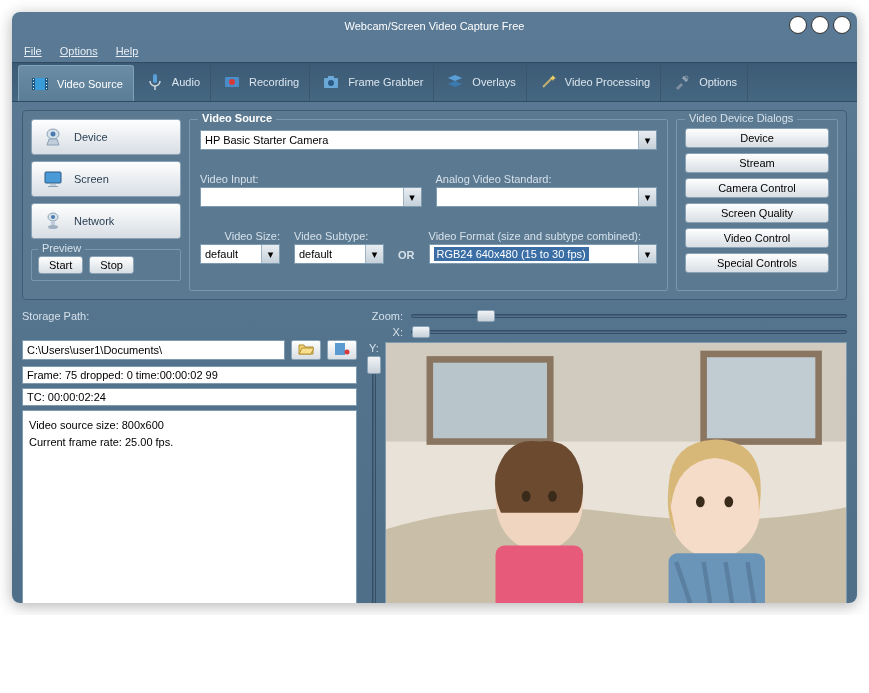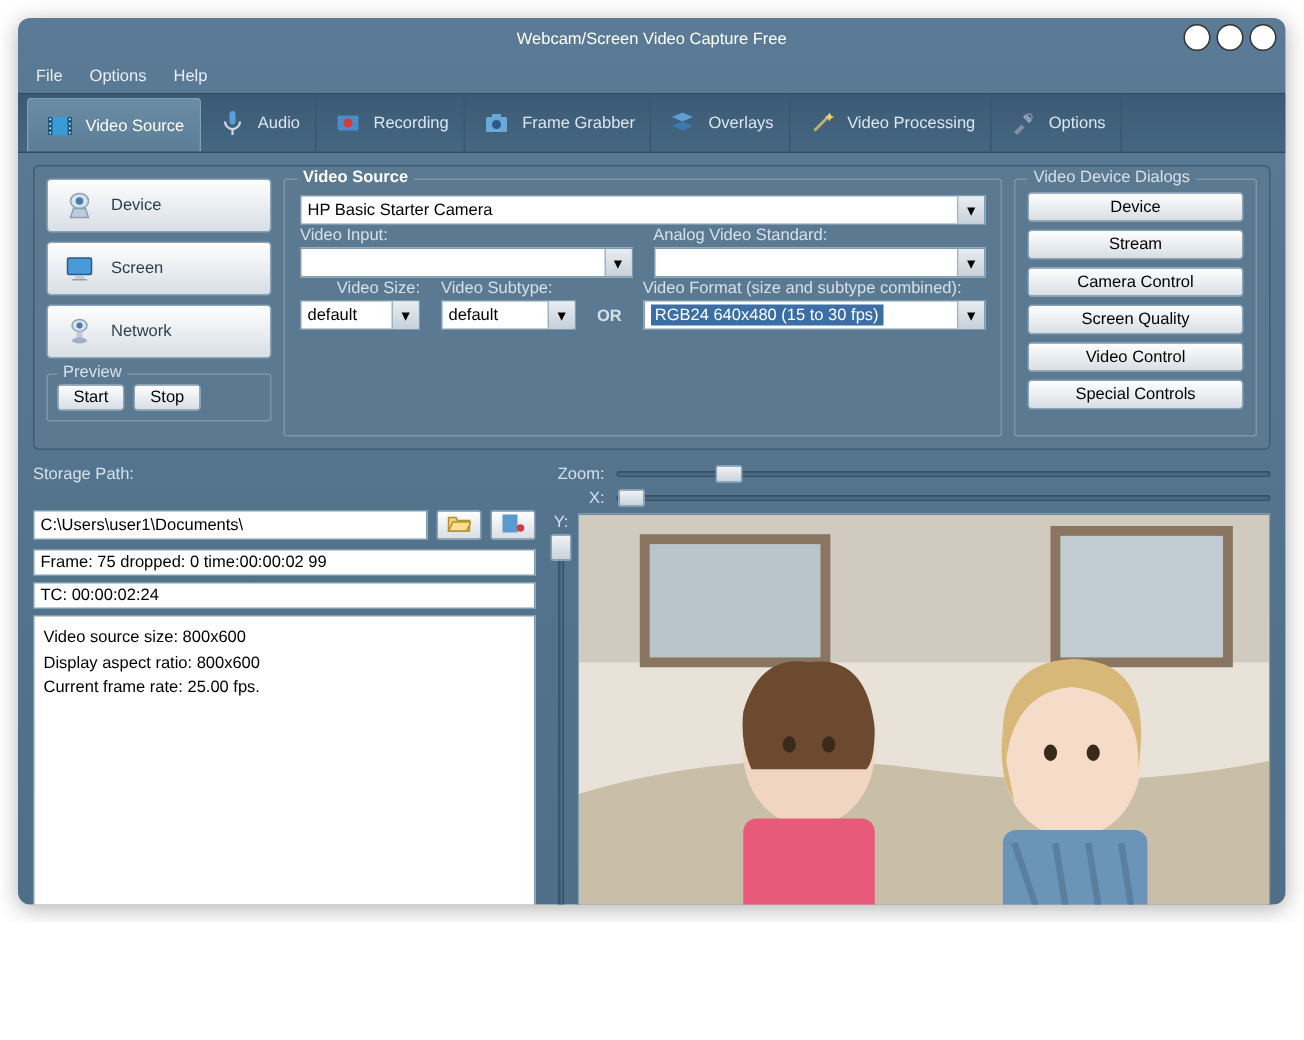--- a/index.html
+++ b/index.html
@@ -2,41 +2,41 @@
 <html><head>
 <meta charset="utf-8">
 <style>
 * { box-sizing: border-box; margin: 0; padding: 0; font-family: Tahoma, Arial, sans-serif; font-size: 11px; }
 body { background: #fff; padding: 12px; }
 .window { width: 845px; height: 591px; background: linear-gradient(180deg, #5a7a95 0%, #4f6e87 100%); border-radius: 8px; box-shadow: 0 3px 15px rgba(0,0,0,0.3); position: relative; overflow: hidden; }
 .titlebar { height: 28px; display: flex; align-items: center; justify-content: center; position: relative; color: #fff; font-size: 11px; }
 .title-controls { position: absolute; right: 6px; top: 4px; display: flex; gap: 4px; }
 .tctrl { width: 18px; height: 18px; border-radius: 50%; background: #fff; border: 1px solid #333; display: flex; align-items: center; justify-content: center; cursor: pointer; font-size: 10px; font-weight: bold; }
 .menubar { height: 22px; display: flex; align-items: center; gap: 18px; padding: 0 12px; color: #e8eef3; font-size: 11px; }
-.menubar span { cursor: pointer; }
+.menubar span { cursor: pointer; text-decoration: underline; }
 .tabbar { height: 40px; display: flex; align-items: stretch; padding: 0 6px; background: linear-gradient(180deg, #3c5a75 0%, #456781 100%); border-top: 1px solid #2e4a60; border-bottom: 1px solid #2e4a60; }
 .tab { display: flex; align-items: center; gap: 6px; padding: 0 10px; color: #dbe6ef; cursor: pointer; border-right: 1px solid #3a566f; }
 .tab.active { background: linear-gradient(180deg, #6a8ca5 0%, #5b7d96 100%); color: #fff; border: 1px solid #7ea2bb; border-bottom: none; margin-top: 2px; border-radius: 3px 3px 0 0; }
 .tab-icon { width: 22px; height: 22px; display: flex; align-items: center; justify-content: center; }
 .content { padding: 8px 10px; }
 .top-panel { background: #5b7a92; border: 1px solid #3e5c74; border-radius: 4px; padding: 8px; display: flex; gap: 8px; height: 190px; }
 .left-col { width: 150px; display: flex; flex-direction: column; gap: 6px; }
 .big-btn { height: 36px; background: linear-gradient(180deg, #fefefe 0%, #d8dee4 100%); border: 1px solid #8aa2b5; border-radius: 3px; display: flex; align-items: center; gap: 10px; padding: 0 10px; cursor: pointer; color: #2a3f52; font-size: 12px; }
 .big-btn .bicon { width: 22px; height: 22px; display:flex;align-items:center;justify-content:center; }
 .fieldset { border: 1px solid #7a97ad; border-radius: 2px; padding: 6px; position: relative; margin-top: 4px; }
 .fieldset .legend { position: absolute; top: -8px; left: 6px; background: #5b7a92; padding: 0 4px; color: #d5e0e9; font-size: 11px; }
 .small-btn { background: linear-gradient(180deg, #fefefe 0%, #d8dee4 100%); border: 1px solid #8aa2b5; border-radius: 3px; padding: 2px 10px; cursor: pointer; font-size: 11px; }
 .mid-col { flex: 1; }
 .mid-fieldset { border: 1px solid #7a97ad; border-radius: 2px; padding: 10px 10px 8px 10px; position: relative; height: 100%; }
 .mid-fieldset .legend { position: absolute; top: -8px; left: 8px; background: #5b7a92; padding: 0 4px; color: #fff; font-weight: bold; font-size: 11px; }
 .label { color: #d5e0e9; font-size: 11px; margin-bottom: 2px; display: block; }
 .combo { height: 20px; background: #fff; border: 1px solid #7e9bb0; display: flex; align-items: center; position: relative; cursor: pointer; padding-left: 4px; color: #000; }
 .combo .arrow { position: absolute; right: 0; top: 0; width: 18px; height: 100%; background: linear-gradient(180deg,#e8edf1,#c6d1da); border-left: 1px solid #9fb3c3; display:flex;align-items:center;justify-content:center; }
 .combo.sel .txt { background: #3a6ea5; color: #fff; padding: 1px 3px; }
-.row { display: flex; gap: 14px; margin-top: 1px; }
+.row { display: flex; gap: 14px; margin-top: 23px; }
 .or-label { color: #d5e0e9; font-size: 11px; font-weight: bold; align-self: flex-end; padding-bottom: 3px; }
 .right-col { width: 162px; }
 .dlg-fieldset { border: 1px solid #7a97ad; border-radius: 2px; padding: 8px 8px 6px 8px; position: relative; height: 100%; }
 .dlg-fieldset .legend { position: absolute; top: -8px; left: 8px; background: #5b7a92; padding: 0 4px; color: #d5e0e9; }
 .dlg-btn { display: block; width: 100%; margin-bottom: 5px; background: linear-gradient(180deg, #fefefe 0%, #d8dee4 100%); border: 1px solid #8aa2b5; border-radius: 3px; padding: 3px 0; cursor: pointer; font-size: 11px; text-align: center; }
 
 .bottom { display: flex; gap: 10px; margin-top: 10px; }
 .left-bottom { width: 335px; }
 .lb-label { color: #d5e0e9; margin-bottom: 18px; }
 .path-row { display: flex; gap: 6px; margin-bottom: 6px; }
@@ -278,21 +278,20 @@
             <span><svg width="16" height="14" viewBox="0 0 16 14">
                   <rect x="1" y="1" width="10" height="12" fill="#5a9ad0"></rect>
                   <circle cx="13" cy="10" r="2.5" fill="#d73a3a"></circle>
                 </svg></span>
           </div>
         </div>
         <div class="status-line">Frame: 75 dropped: 0 time:00:00:02 99</div>
         <div class="status-line">TC: 00:00:02:24</div>
         <div class="log-box">
           <div>Video source size: 800x600</div>
-          <div>Display aspect ratio: 800x600</div>
           <div>Current frame rate: 25.00 fps.</div>
         </div>
       </div>
 
       <div class="right-bottom">
         <div class="zoom-row">
           <span class="zoom-label">Zoom:</span>
           <div class="slider-track">
               <div class="slider-thumb" style="left:15%;"></div>
             </div>

